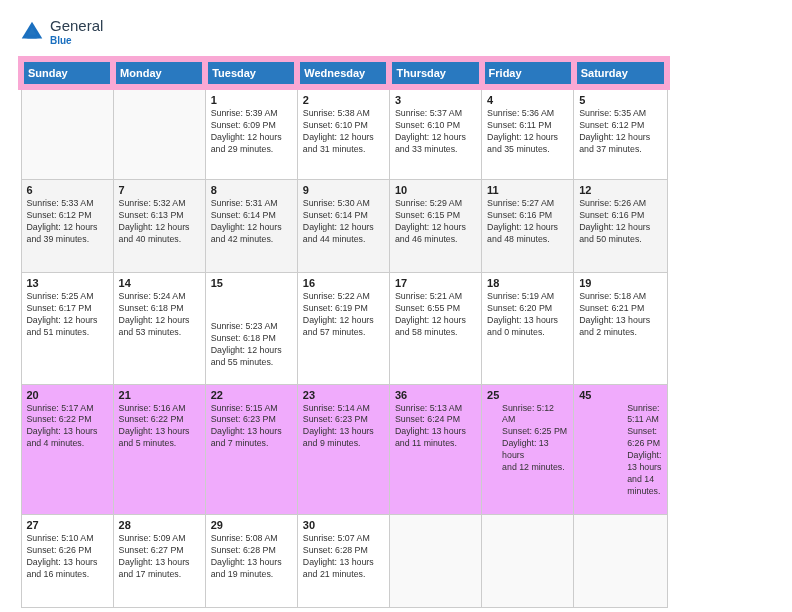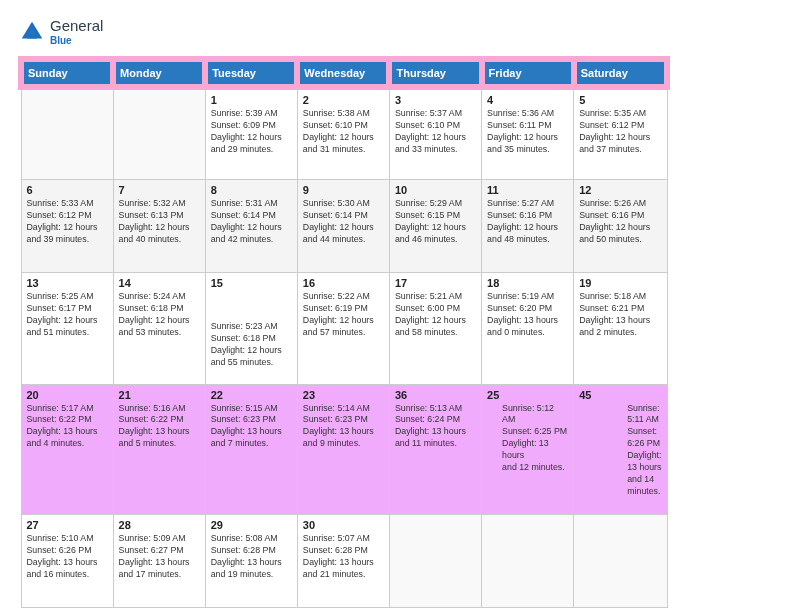--- a/index.html
+++ b/index.html
@@ -243,21 +243,21 @@
           <td>
             <div class="day-num">16</div>
             <div class="day-detail" style="white-space: pre-line;">Sunrise: 5:22 AM
 Sunset: 6:19 PM
 Daylight: 12 hours
 and 57 minutes.</div>
           </td>
           <td>
             <div class="day-num">17</div>
             <div class="day-detail" style="white-space: pre-line;">Sunrise: 5:21 AM
-Sunset: 6:00 PM
+Sunset: 6:55 PM
 Daylight: 12 hours
 and 58 minutes.</div>
           </td>
           <td>
             <div class="day-num">18</div>
             <div class="day-detail" style="white-space: pre-line;">Sunrise: 5:19 AM
 Sunset: 6:20 PM
 Daylight: 13 hours
 and 0 minutes.</div>
           </td>

